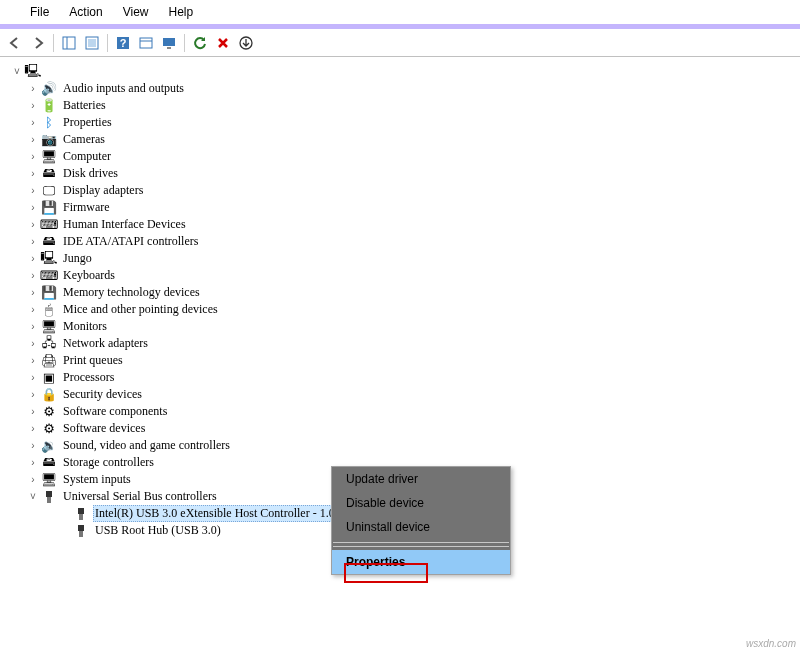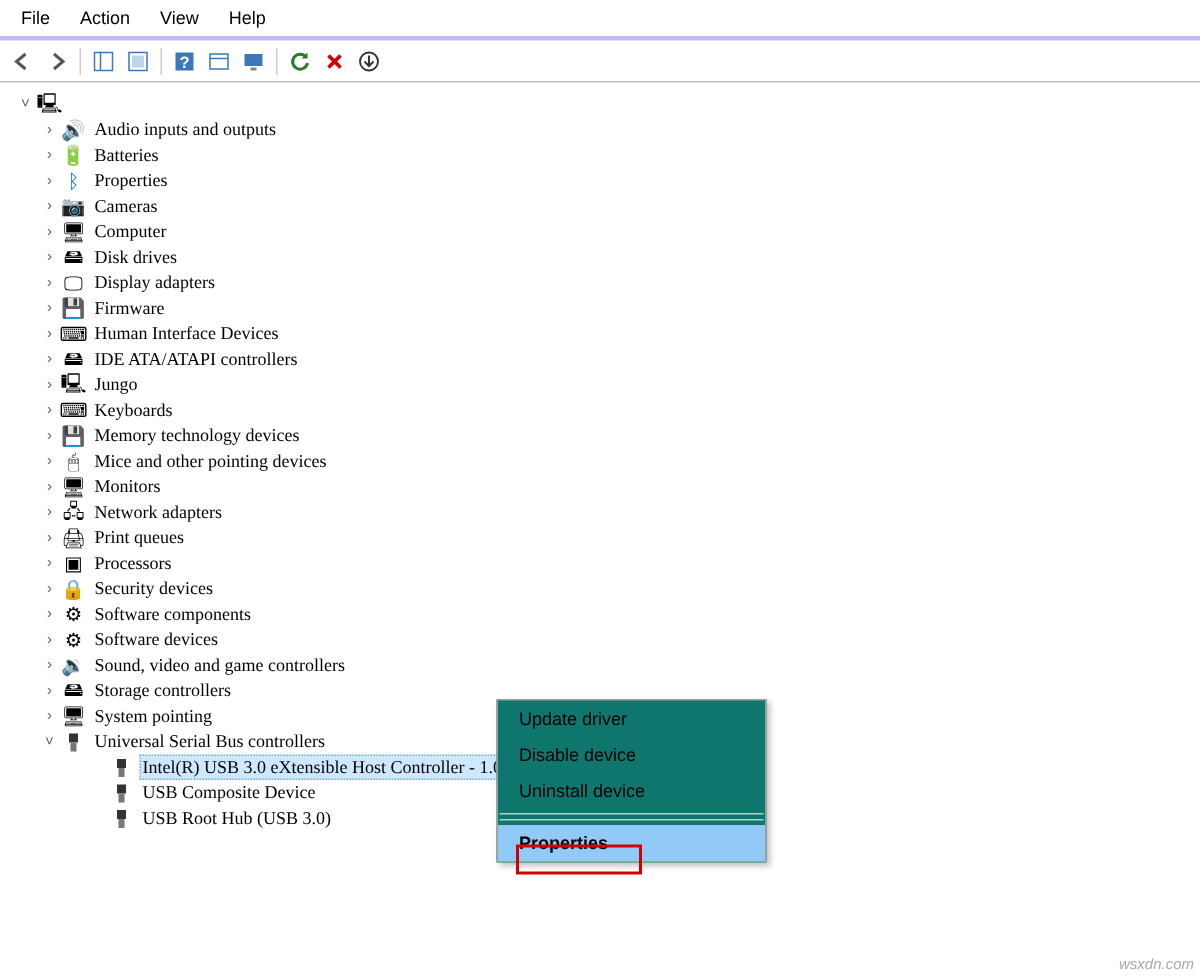--- a/index.html
+++ b/index.html
@@ -9,22 +9,22 @@
     font-size: 12px;
     background: #fff;
     color: #000;
     width: 800px;
     height: 651px;
     overflow: hidden;
     position: relative;
   }
   .menubar {
     display: flex;
-    padding: 2px 4px;
-    border-bottom: 3px solid #c4b5fd;
+    padding: 2px 20px;
+    border-bottom: 5px solid #c4b5fd;
   }
   .menubar .menuitem {
     padding: 3px 10px;
     cursor: default;
   }
   .toolbar {
     display: flex;
     align-items: center;
     padding: 2px 4px;
     border-bottom: 1px solid #c0c0c0;
@@ -74,21 +74,21 @@
     padding: 0 1px;
   }
   .indent-1 { padding-left: 16px; }
   .indent-3 { padding-left: 48px; }
 
   .ctx-menu {
     position: absolute;
     left: 331px;
     top: 466px;
     width: 180px;
-    background: #0f766e;
+    background: #737373;
     border: 1px solid #a0a0a0;
     box-shadow: 2px 2px 4px rgba(0,0,0,.25);
   }
   .ctx-item {
     padding: 5px 14px;
     font-size: 12px;
   }
   .ctx-item.hover {
     background: #91c9f7;
   }
@@ -300,21 +300,21 @@
         <span class="label">Sound, video and game controllers</span>
       </div>
       <div class="node indent-1">
         <span class="twisty">›</span>
         <span class="icon">🖴</span>
         <span class="label">Storage controllers</span>
       </div>
       <div class="node indent-1">
         <span class="twisty">›</span>
         <span class="icon">🖥</span>
-        <span class="label">System pointing</span>
+        <span class="label">System inputs</span>
       </div>
     </div>
 
   <div class="node indent-1">
     <span class="twisty">˅</span>
     <span class="icon">
       <svg width="14" height="14">
           <rect x="4" y="1" width="6" height="6" fill="#333"></rect>
           <rect x="5" y="7" width="4" height="6" fill="#777"></rect>
         </svg>
@@ -332,30 +332,20 @@
     <span class="label selected">Intel(R) USB 3.0 eXtensible Host Controller - 1.0 (M</span>
   </div>
   <div class="node indent-3">
     <span class="twisty spacer">▸</span>
     <span class="icon">
       <svg width="14" height="14">
           <rect x="4" y="1" width="6" height="6" fill="#333"></rect>
           <rect x="5" y="7" width="4" height="6" fill="#777"></rect>
         </svg>
     </span>
-    <span class="label">USB Composite Device</span>
-  </div>
-  <div class="node indent-3">
-    <span class="twisty spacer">▸</span>
-    <span class="icon">
-      <svg width="14" height="14">
-          <rect x="4" y="1" width="6" height="6" fill="#333"></rect>
-          <rect x="5" y="7" width="4" height="6" fill="#777"></rect>
-        </svg>
-    </span>
     <span class="label">USB Root Hub (USB 3.0)</span>
   </div>
 </div>
 
 <div class="ctx-menu">
   <div class="ctx-item">Update driver</div>
   <div class="ctx-item">Disable device</div>
   <div class="ctx-item">Uninstall device</div>
   <div class="ctx-sep"></div>
   <div class="ctx-sep"></div>

